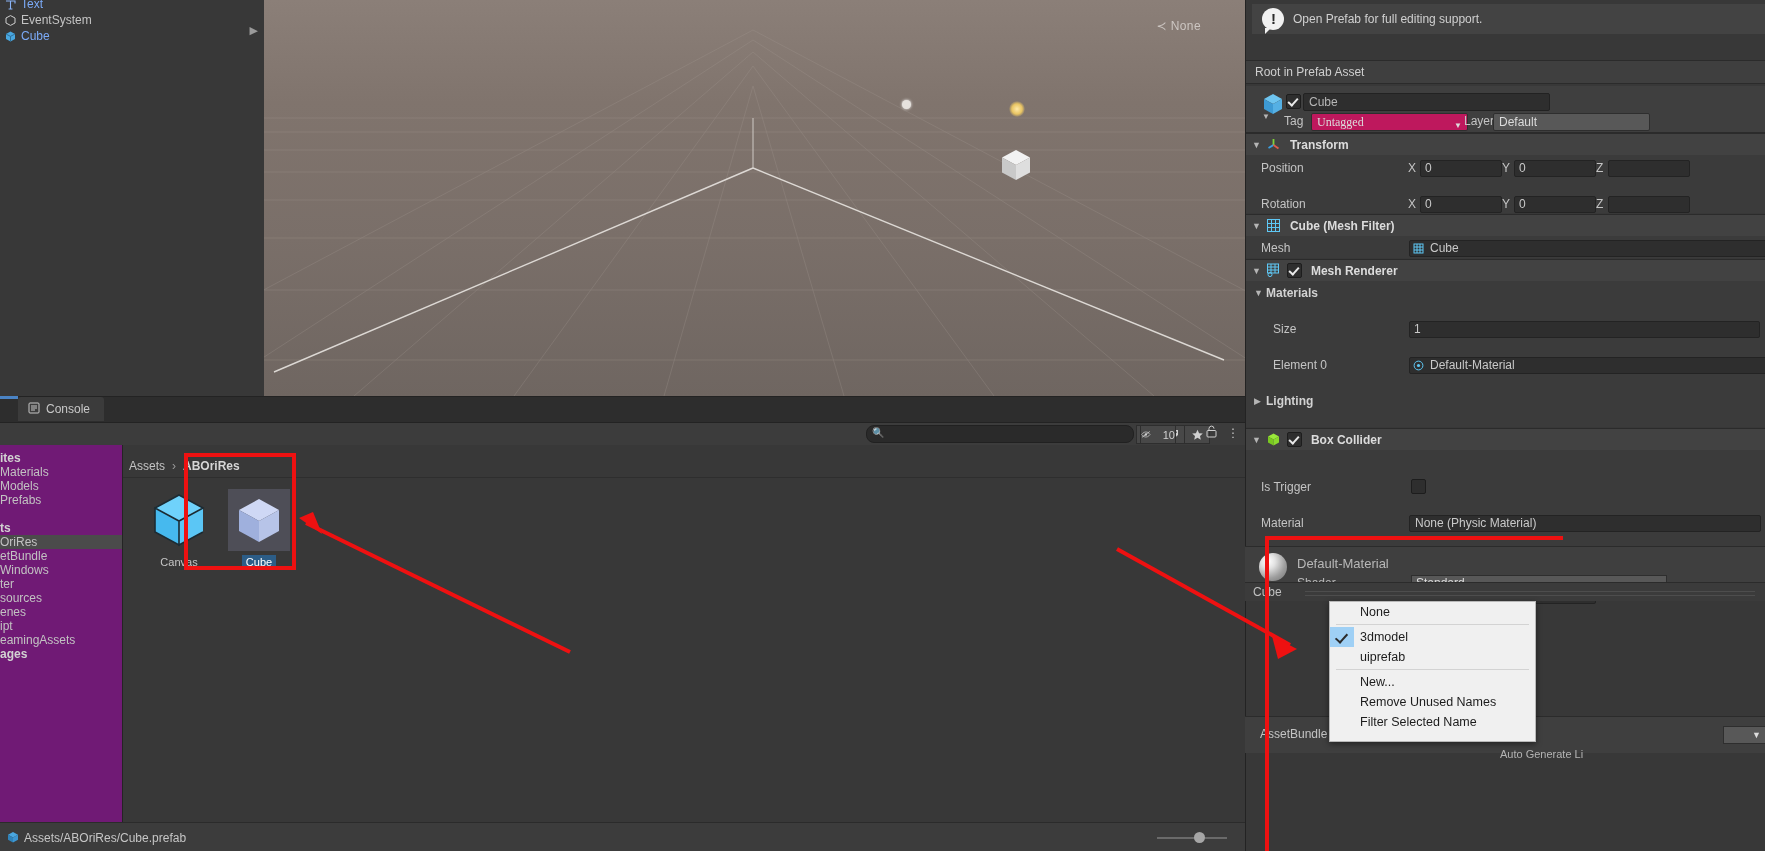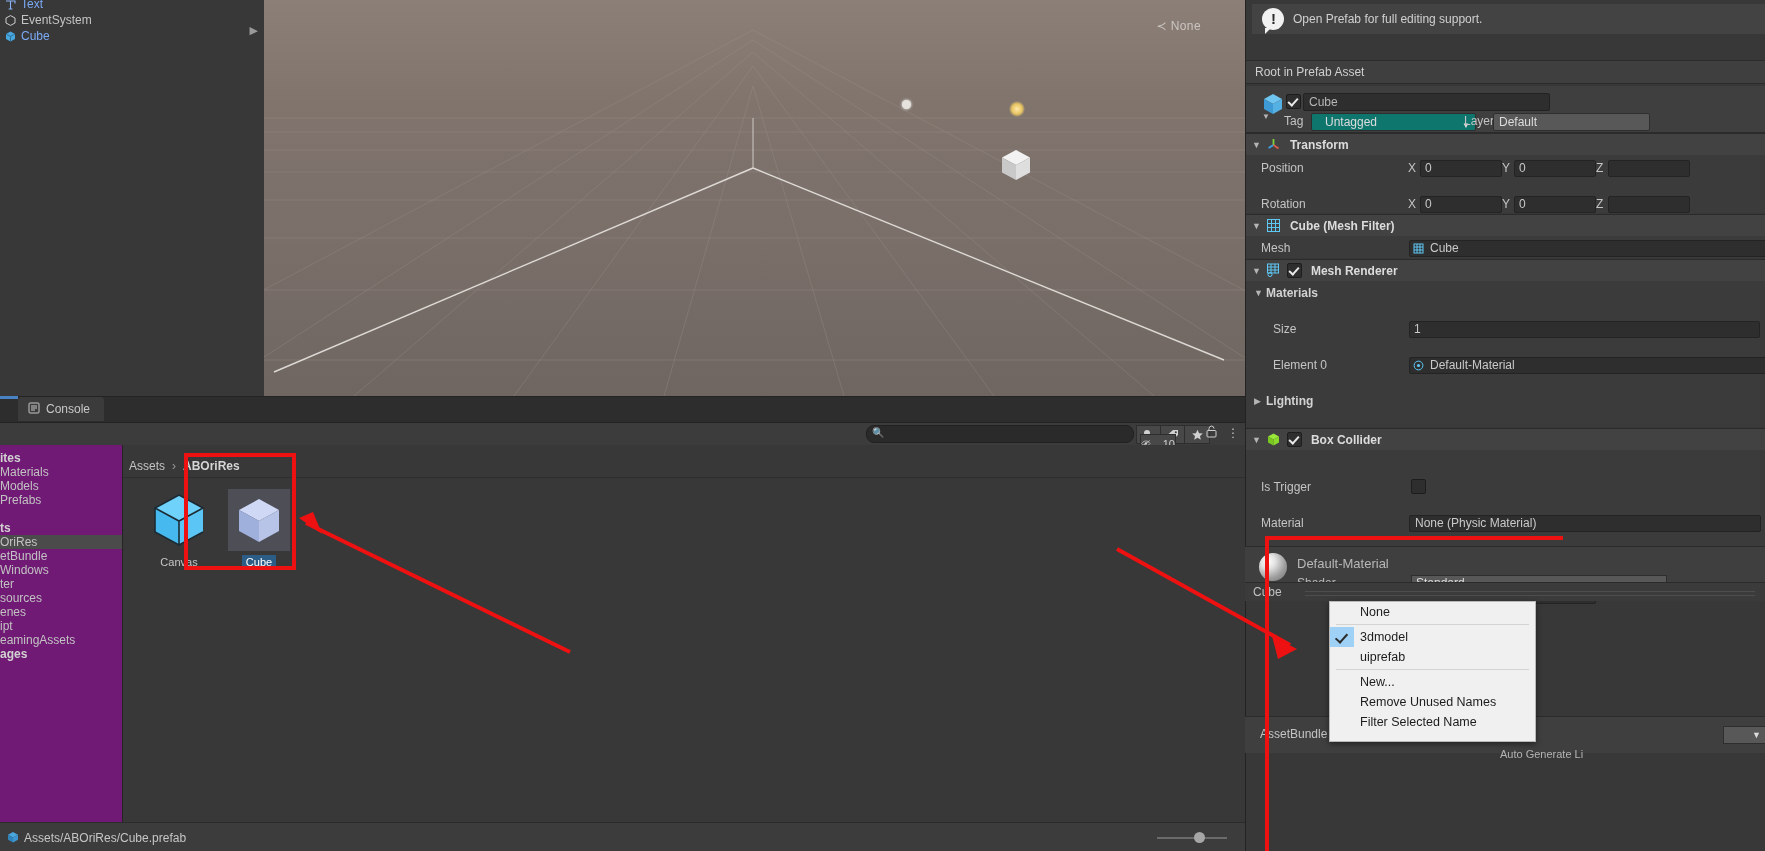--- a/index.html
+++ b/index.html
@@ -69,21 +69,21 @@
   .bubble:after{content:"";position:absolute;left:3px;bottom:-4px;border-width:6px 6px 0 0;border-style:solid;border-color:#f1f1f1 transparent transparent transparent;}
   .bang{position:absolute;left:9px;top:3px;color:#2b2b2b;font-weight:bold;font-size:15px;line-height:15px;}
   #rootprefab{position:absolute;left:0;top:60px;width:520px;height:22px;background:#3f3f3f;border-top:1px solid #2b2b2b;border-bottom:1px solid #2b2b2b;}
   #rootprefab span{position:absolute;left:9px;top:4px;font-size:12px;color:#cfcfcf;}
 
   .goheader{position:absolute;left:0;top:86px;width:520px;height:46px;background:#3f3f3f;border-bottom:1px solid #2b2b2b;}
   .gicon{position:absolute;left:14px;top:5px;width:26px;height:26px;}
   .gcheck{position:absolute;left:40px;top:8px;}
   .gname{position:absolute;left:57px;top:7px;width:240px;height:16px;background:#2e2e2e;border:1px solid #222;border-radius:2px;color:#b6b6b6;font-size:12px;padding-left:5px;line-height:16px;}
   .taglab{position:absolute;left:38px;top:28px;font-size:12px;color:#c4c4c4;}
-  .tagdd{position:absolute;left:65px;top:27px;width:150px;height:16px;background:#0f766e;border:1px solid #2e2e2e;border-radius:2px;color:#dcdcdc;font-size:12px;padding-left:13px;line-height:16px;}
+  .tagdd{position:absolute;left:65px;top:27px;width:150px;height:16px;background:#be185d;border:1px solid #2e2e2e;border-radius:2px;color:#dcdcdc;font-size:12px;padding-left:5px;line-height:16px;font-family:Liberation Serif, serif;}
   .tagdd .arrow{position:absolute;right:5px;top:4px;}
   .laylab{position:absolute;left:218px;top:28px;font-size:12px;color:#c4c4c4;}
   .laydd{position:absolute;left:247px;top:27px;width:150px;height:16px;background:#585858;border:1px solid #2e2e2e;border-radius:2px;color:#dcdcdc;font-size:12px;padding-left:5px;line-height:16px;}
 
   .comp-hdr{position:absolute;left:0;width:520px;height:21px;background:#424242;border-top:1px solid #2b2b2b;border-bottom:1px solid #2b2b2b;display:flex;align-items:center;}
   .comp-hdr .fold{margin-left:6px;color:#b5b5b5;font-size:9px;}
   .comp-hdr .ci{margin-left:5px;width:15px;height:15px;flex:none;}
   .comp-hdr .ttl{margin-left:9px;font-weight:bold;font-size:12px;color:#dcdcdc;}
   .comp-body{position:absolute;left:0;width:520px;background:#3b3b3b;}
 
@@ -229,21 +229,21 @@
       <svg width="13" height="12" viewBox="0 0 13 12">
           <path d="M1 5.5 6 1h5v5L6 10.5z" fill="#d0d0d0"></path>
           <circle cx="8.8" cy="3.3" r="1" fill="#3c3c3c"></circle>
         </svg>
     </div>
     <div class="tb-btn" style="left:1184px;width:24px;">
       <svg width="13" height="12" viewBox="0 0 13 12">
           <path d="M6.5 0.8 8.1 4.2l3.7.4-2.8 2.5.8 3.6-3.3-1.9-3.3 1.9.8-3.6L1.2 4.6l3.7-.4z" fill="#d0d0d0"></path>
         </svg>
     </div>
-    <div class="tb-btn" style="left:1140px;width:34px;gap:10px;margin-top:9px;">
+    <div class="tb-btn" style="left:1140px;width:34px;gap:10px;">
       <svg width="13" height="11" viewBox="0 0 14 11">
           <path d="M1 5.5S3.3 1.8 7 1.8s6 3.7 6 3.7-2.3 3.7-6 3.7S1 5.5 1 5.5z" fill="none" stroke="#cfcfcf"></path>
           <circle cx="7" cy="5.5" r="1.7" fill="#cfcfcf"></circle>
           <path d="M1.5 9.5 12.5 1.2" stroke="#cfcfcf" stroke-width="1.2"></path>
         </svg>
       <span style="margin-left:2px;">10</span>
     </div>
     <div class="tb-icons">
       <span>
         <svg width="11" height="13" viewBox="0 0 11 13">

